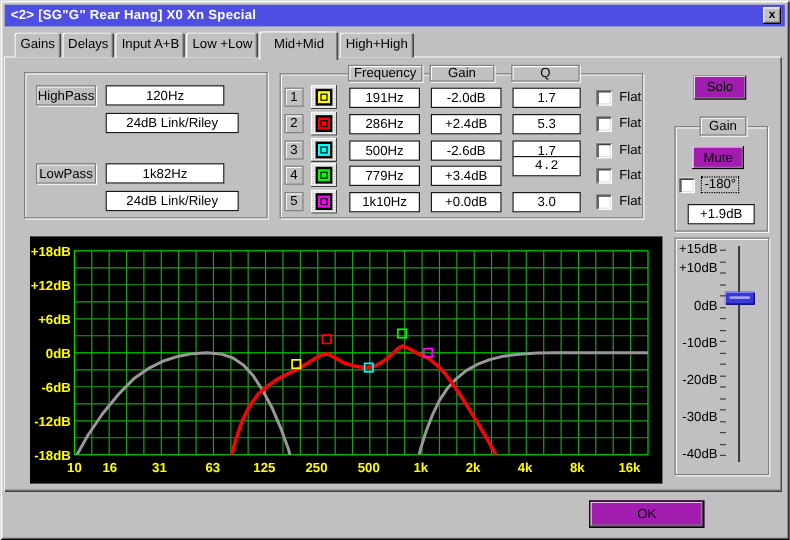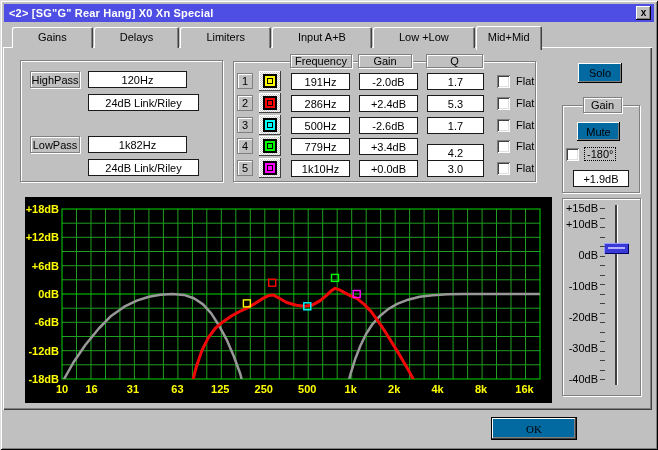--- a/index.html
+++ b/index.html
@@ -8,35 +8,35 @@
     box-shadow:inset 1px 1px 0 #dfdfdf,inset -1px -1px 0 #000,inset 2px 2px 0 #fff,inset -2px -2px 0 #808080;
     overflow:hidden;font-size:11px;color:#000;}
   
   .titlebar{position:absolute;left:4px;top:4px;width:650px;height:18px;background:#4e4ee4;display:flex;align-items:center;}
   .title-text{color:#fff;font-weight:bold;font-size:11px;padding-left:5px;letter-spacing:.2px;white-space:nowrap;}
   .close-btn{position:absolute;right:3px;top:2px;width:15px;height:14px;background:#c0c0c0;
     box-shadow:inset -1px -1px 0 #000,inset 1px 1px 0 #fff,inset -2px -2px 0 #808080;
     font-weight:bold;font-size:10px;line-height:13px;text-align:center;cursor:pointer;}
   
   .tabstrip{position:absolute;left:12px;top:26px;height:22px;display:flex;align-items:flex-end;z-index:3;}
-  .tab{height:21px;line-height:20px;padding:0 26px;background:#c0c0c0;margin-right:1px;
+  .tab{height:21px;line-height:20px;padding:0 5px;background:#c0c0c0;margin-right:1px;
     border-top-left-radius:2px;border-top-right-radius:2px;
     box-shadow:inset 1px 1px 0 #fff,inset -1px 0 0 #404040,inset -2px 0 0 #808080;cursor:pointer;}
   .tab.active{height:24px;line-height:22px;position:relative;top:2px;z-index:4;padding:0 12px;
     box-shadow:inset 1px 1px 0 #fff,inset -1px 0 0 #404040,inset -2px 0 0 #808080;}
   
   .panel{position:absolute;left:3px;top:47px;width:649px;height:363px;background:#c0c0c0;
     box-shadow:inset 1px 1px 0 #fff,inset -1px -1px 0 #404040,inset -2px -2px 0 #808080;z-index:1;}
   
   .groupbox{position:absolute;border:1px solid #808080;box-shadow:1px 1px 0 #fff,inset 1px 1px 0 #fff;z-index:2;}
   .etched{position:absolute;border:1px solid #808080;box-shadow:1px 1px 0 #fff,inset 1px 1px 0 #fff;
     background:#c0c0c0;text-align:center;z-index:3;}
   .field{position:absolute;background:#fff;border:1px solid #1a1a1a;text-align:center;z-index:3;
     display:flex;align-items:center;justify-content:center;cursor:text;}
-  .btn{position:absolute;background:#0369a1;z-index:3;text-align:center;cursor:pointer;
+  .btn{position:absolute;background:#a21caf;z-index:3;text-align:center;cursor:pointer;
     box-shadow:inset -1px -1px 0 #000,inset 1px 1px 0 #fff,inset -2px -2px 0 #808080;
     display:flex;align-items:center;justify-content:center;}
   .btn-default{border:1px solid #000;box-shadow:inset -1px -1px 0 #404040,inset 1px 1px 0 #fff,inset -2px -2px 0 #808080;}
   .checkbox{position:absolute;width:13px;height:13px;background:#fff;z-index:3;cursor:pointer;
     box-shadow:inset 1px 1px 0 #808080,inset -1px -1px 0 #fff,inset 2px 2px 0 #404040,inset -2px -2px 0 #dfdfdf;}
   .numbtn{position:absolute;left:237px;width:16px;height:16px;background:#c0c0c0;z-index:3;
     border:1px solid #808080;box-shadow:inset 1px 1px 0 #fff;text-align:center;line-height:14px;cursor:pointer;}
   .colorbtn{position:absolute;left:259px;width:22px;height:20px;z-index:3;cursor:pointer;
     background:repeating-conic-gradient(#ffffff 0% 25%,#c9c9c9 0% 50%);background-size:2px 2px;
     box-shadow:inset -1px -1px 0 #404040,inset 1px 1px 0 #fff;
@@ -70,24 +70,24 @@
 <div class="win">
 
   <div class="titlebar">
     <span class="title-text">&lt;2&gt; [SG"G" Rear Hang] X0 Xn Special</span>
     <span class="close-btn">x</span>
   </div>
 
   <div class="tabstrip" id="tabstrip">
       <div class="tab">Gains</div>
       <div class="tab">Delays</div>
-      <div class="tab">Limiters</div>
       <div class="tab">Input A+B</div>
       <div class="tab">Low +Low</div>
       <div class="tab active">Mid+Mid</div>
+      <div class="tab">High+High</div>
     </div>
 
   <div class="panel"></div>
 
   <div class="groupbox" style="left:20px;top:60px;width:203px;height:122px;"></div>
   <div class="etched" style="left:30px;top:71px;width:50px;height:17px;line-height:16px;">HighPass</div>
   <div class="field" style="left:88px;top:71px;width:99px;height:17px;">120Hz</div>
   <div class="field" style="left:88px;top:94px;width:111px;height:17px;">24dB Link/Riley</div>
   <div class="etched" style="left:30px;top:136px;width:50px;height:17px;line-height:16px;">LowPass</div>
   <div class="field" style="left:88px;top:136px;width:99px;height:17px;">1k82Hz</div>
@@ -140,21 +140,21 @@
       <div class="numbtn" style="top:138px;">4</div>
       <div class="colorbtn" style="top:136px;">
         <span class="swatch-black">
           <span class="ring" style="border-color:#00ff00;">
             <span class="core" style="background:#00ff00;"></span>
           </span>
         </span>
       </div>
       <div class="field" style="left:291px;top:138px;width:59px;height:17px;">779Hz</div>
       <div class="field" style="left:359px;top:138px;width:59px;height:17px;">+3.4dB</div>
-      <div class="field" style="left:427px;top:144px;width:57px;height:17px;">4.2</div>
+      <div class="field" style="left:427px;top:130px;width:57px;height:17px;font-family:Liberation Mono, monospace;">4.2</div>
       <div class="checkbox" style="left:497px;top:140px;"></div>
       <span class="flatlabel" style="top:140px;">Flat</span>
       <div class="numbtn" style="top:160px;">5</div>
       <div class="colorbtn" style="top:158px;">
         <span class="swatch-black">
           <span class="ring" style="border-color:#ff00ff;">
             <span class="core" style="background:#ff00ff;"></span>
           </span>
         </span>
       </div>
@@ -280,15 +280,15 @@
       <div class="fader-tick" style="top: 114px;"></div>
       <div class="fader-tick" style="top: 123px;"></div>
       <div class="fader-tick" style="top: 133px;"></div>
       <div class="fader-tick" style="top: 142px;"></div>
       <div class="fader-tick" style="top: 152px;"></div>
       <div class="fader-tick" style="top: 161px;"></div>
       <div class="fader-tick" style="top: 171px;"></div>
       <div class="fader-tick" style="top: 180px;"></div>
     </div>
 
-  <div class="btn btn-default" style="left:491px;top:417px;width:86px;height:23px;z-index:2;font-family:Liberation Serif, serif;">OK</div>
+  <div class="btn btn-default" style="left:491px;top:417px;width:96px;height:23px;z-index:2;">OK</div>
 
 </div>
 
 </body></html>

